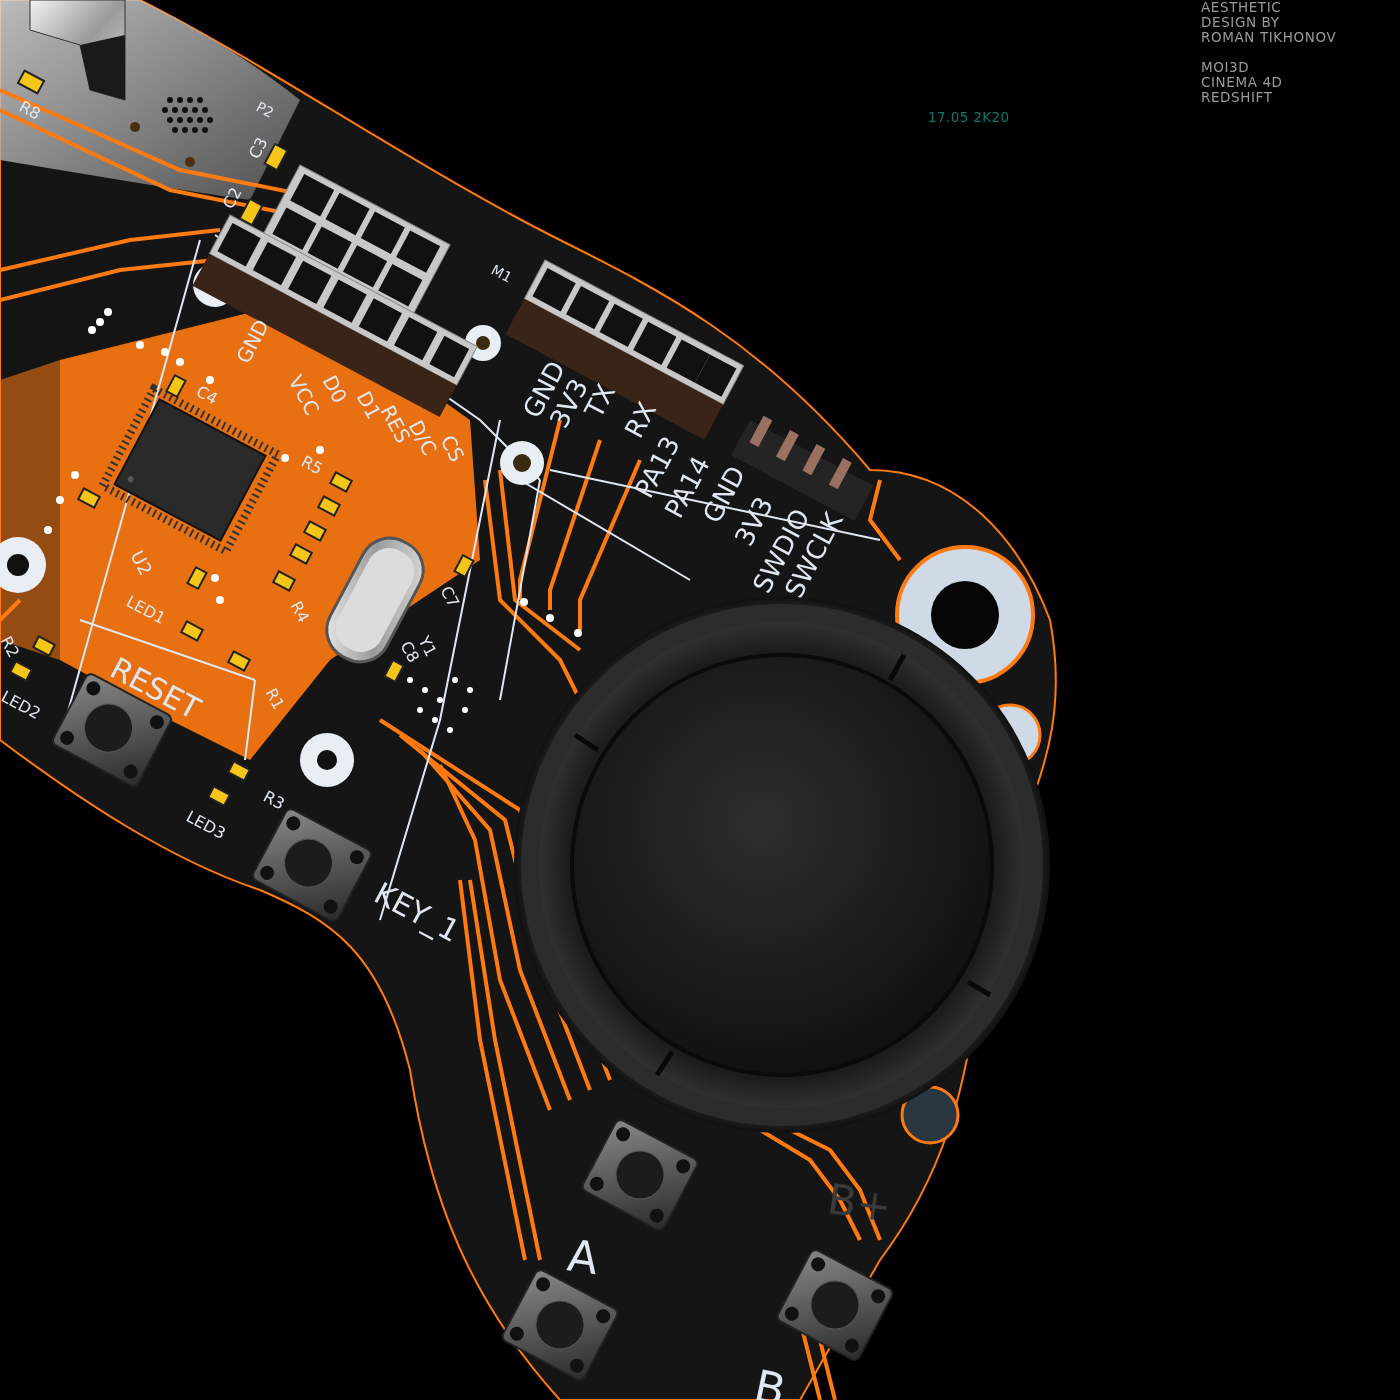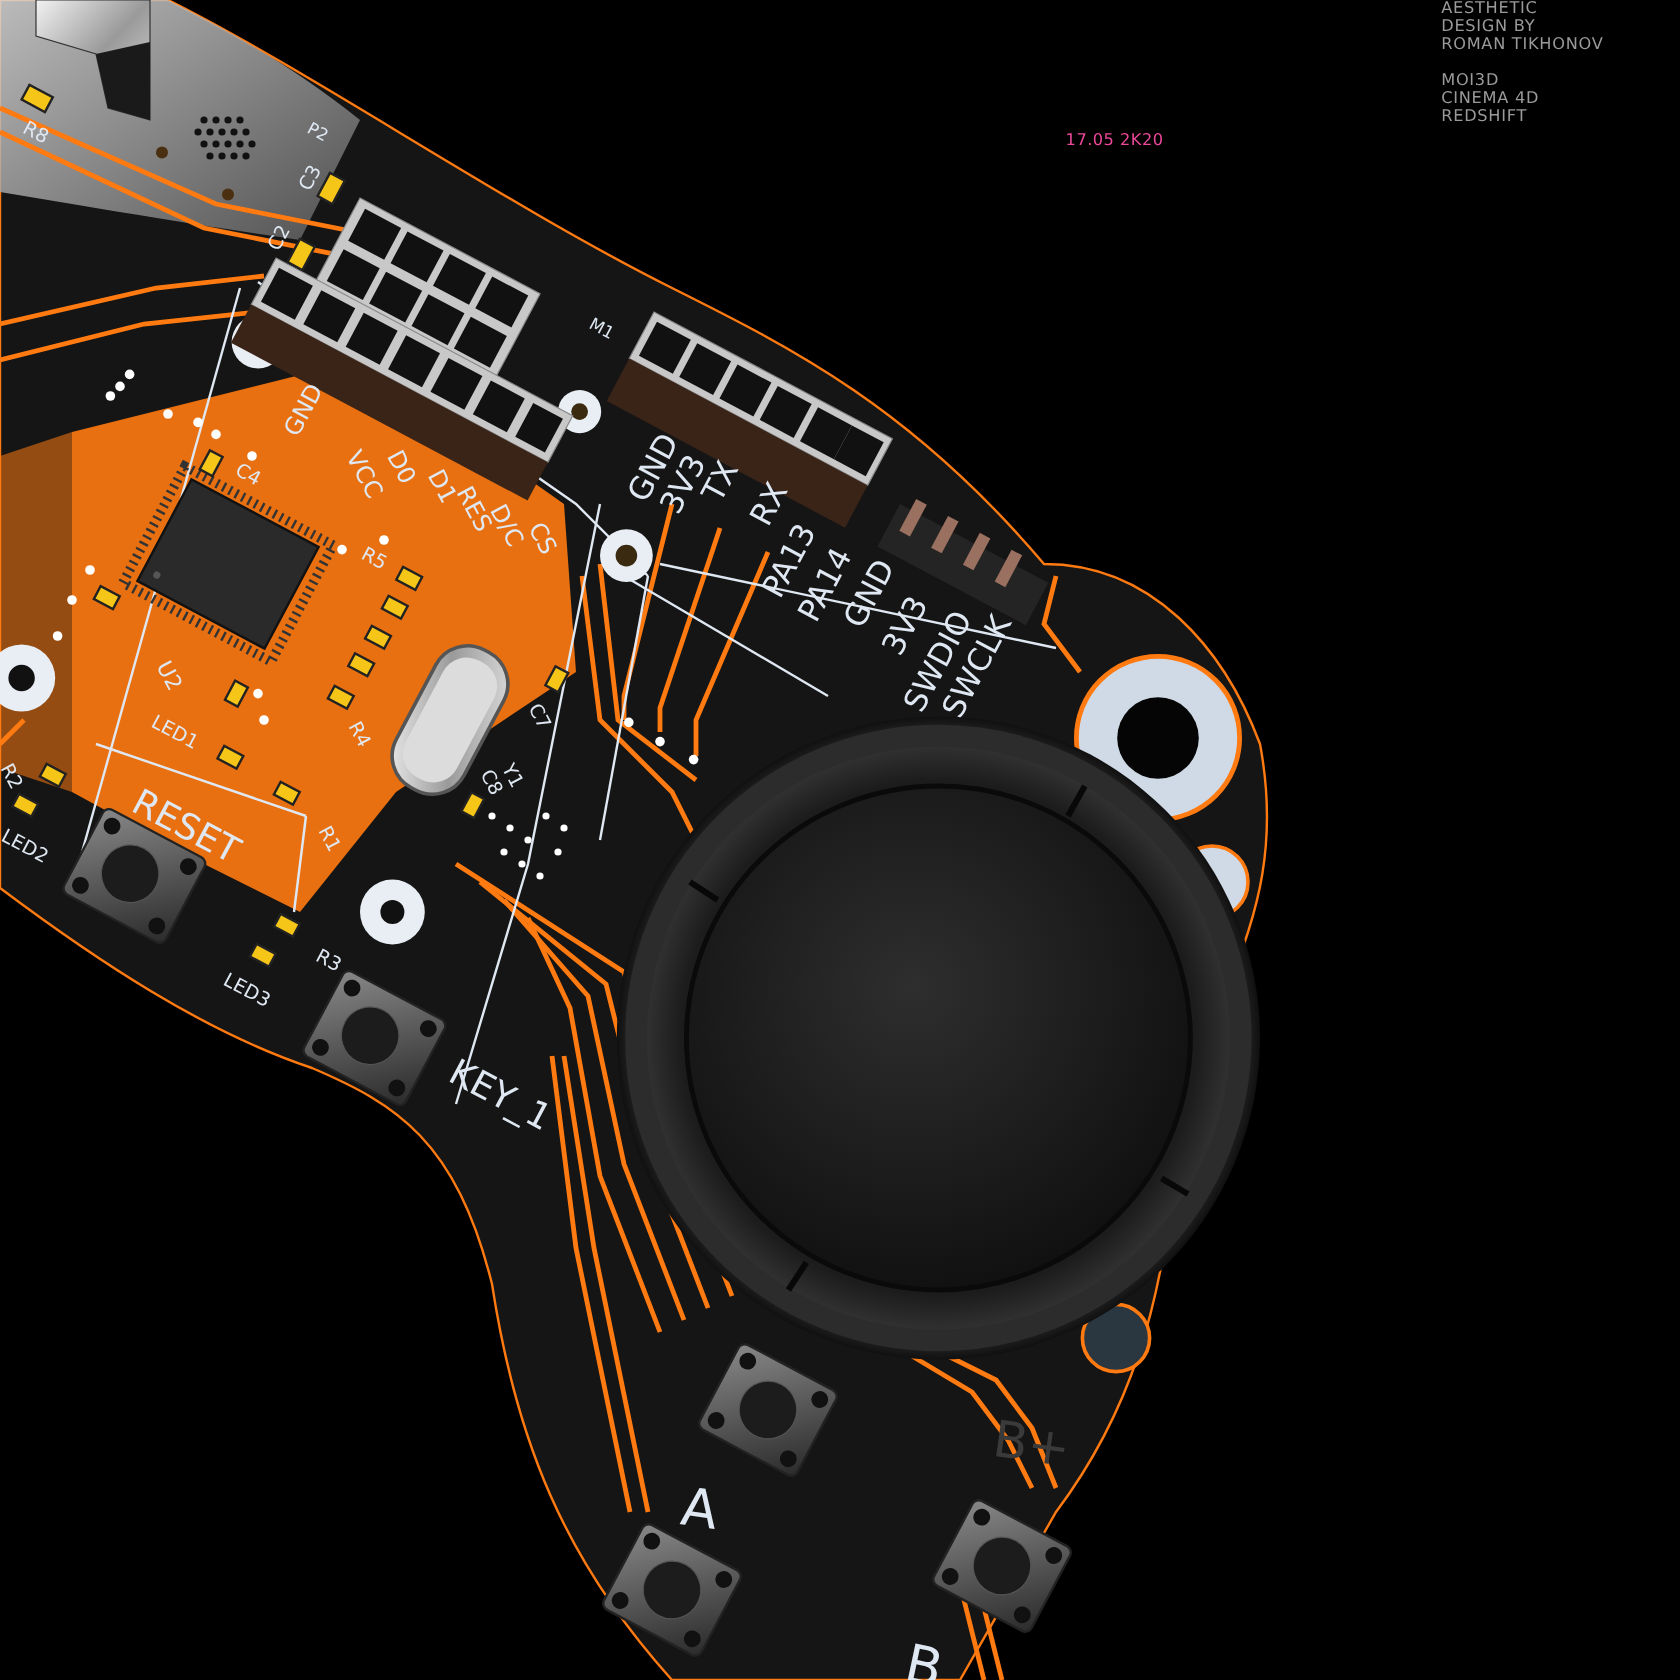--- a/index.html
+++ b/index.html
@@ -1,19 +1,19 @@
 <!DOCTYPE html>
 <html><head>
   <meta charset="utf-8">
   <style>
     html, body { margin:0; padding:0; background:#000; }
     body { width:1400px; height:1400px; position:relative; overflow:hidden; font-family:"Liberation Sans", sans-serif; }
     .credits { position:absolute; left:1155px; top:0; color:#9a9a9a; font-size:13.5px; line-height:15px; letter-spacing:0.6px; font-family:"DejaVu Sans", sans-serif; text-transform:uppercase;margin-left:46px; }
     .credits .gap { height:15px; }
-    .date { position:absolute; left:888px; top:109px; color:#ec4899; font-size:13.5px; letter-spacing:0.4px; font-family:"DejaVu Sans", sans-serif; }
+    .date { position:absolute; left:928px; top:109px; color:#0f766e; font-size:13.5px; letter-spacing:0.4px; font-family:"DejaVu Sans", sans-serif; }
     svg#scene { position:absolute; left:0; top:0; }
     .silk { fill:#dfe8f2; font-family:"DejaVu Sans", sans-serif; }
     .silk-dim { fill:#3a3a3a; font-family:"DejaVu Sans", sans-serif; }
   </style>
 </head>
 <body>
 
 <div class="credits">
   <div>AESTHETIC</div>
   <div>DESIGN BY</div>

